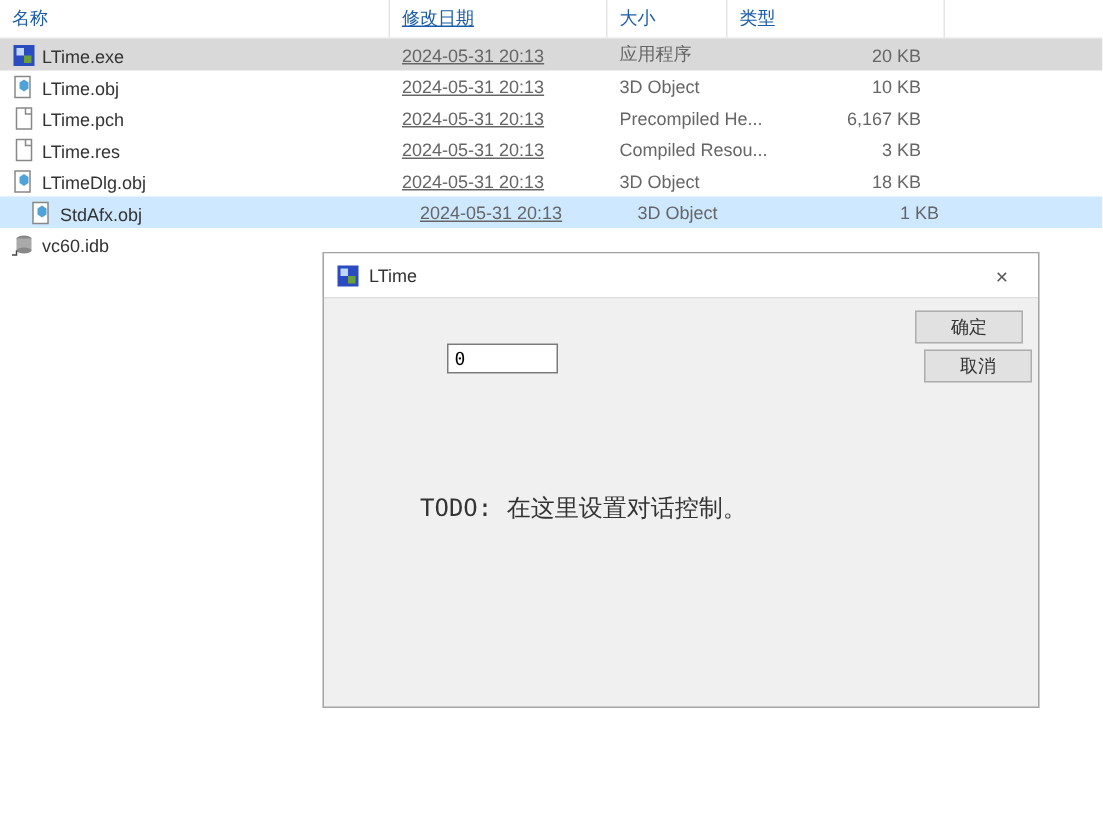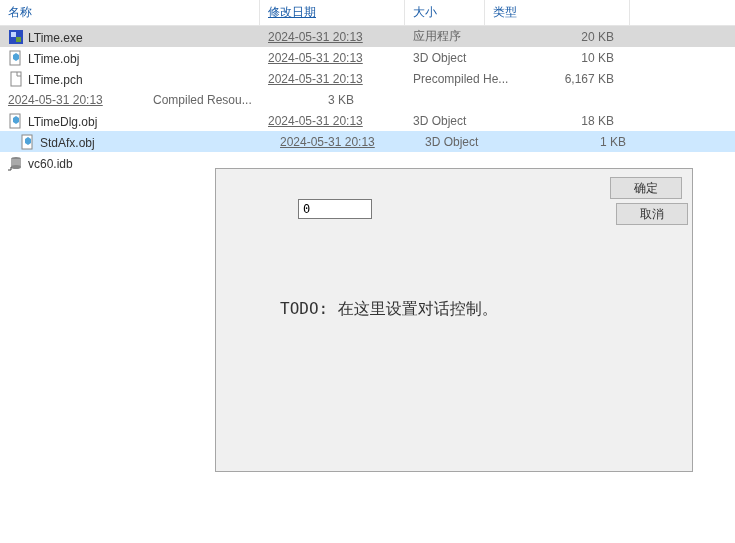--- a/index.html
+++ b/index.html
@@ -195,20 +195,29 @@
               <polyline points="9,1 9,5 13,5" fill="none" stroke="#888"></polyline>
             </svg>
           </span>
           <span>LTime.pch</span>
         </div>
         <div class="file-cell col-date">2024-05-31 20:13</div>
         <div class="file-cell col-type">Precompiled He...</div>
         <div class="file-cell col-size">6,167 KB</div>
       </div>
       <div class="file-row">
+        <div class="file-cell col-name">
+          <span class="icon">
+            <svg viewBox="0 0 16 16">
+              <rect x="3" y="1" width="10" height="14" fill="#fff" stroke="#888"></rect>
+              <polyline points="9,1 9,5 13,5" fill="none" stroke="#888"></polyline>
+            </svg>
+          </span>
+          <span>LTime.res</span>
+        </div>
         <div class="file-cell col-date">2024-05-31 20:13</div>
         <div class="file-cell col-type">Compiled Resou...</div>
         <div class="file-cell col-size">3 KB</div>
       </div>
       <div class="file-row">
         <div class="file-cell col-name">
           <span class="icon">
             <svg viewBox="0 0 16 16">
               <rect x="2" y="1" width="10" height="14" fill="#fff" stroke="#888"></rect>
               <polygon points="5,5 8,3 11,5 11,9 8,11 5,9" fill="#4fa3d9"></polygon>
@@ -247,19 +256,32 @@
           <span>vc60.idb</span>
         </div>
         <div class="file-cell col-date"></div>
         <div class="file-cell col-type"></div>
         <div class="file-cell col-size"></div>
       </div>
     </div>
 </div>
 
 <div class="dialog">
+  <div class="dialog-titlebar">
+    <span class="dialog-title-icon">
+      <svg viewBox="0 0 16 16">
+          <rect x="1" y="1" width="14" height="14" fill="#2a4cbf"></rect>
+          <rect x="3" y="3" width="5" height="5" fill="#c3d6ff"></rect>
+          <rect x="8" y="8" width="5" height="5" fill="#6a9f3a"></rect>
+        </svg>
+    </span>
+    <span class="dialog-title">LTime</span>
+    <div class="dialog-close">
+      <span>×</span>
+    </div>
+  </div>
   <div class="dialog-body">
     <div class="dlg-btn ok">确定</div>
     <div class="dlg-btn cancel">取消</div>
     <input class="dlg-input" type="text" value="0" style="">
     <div class="dlg-todo">TODO: 在这里设置对话控制。</div>
   </div>
 </div>
 
 </body></html>

